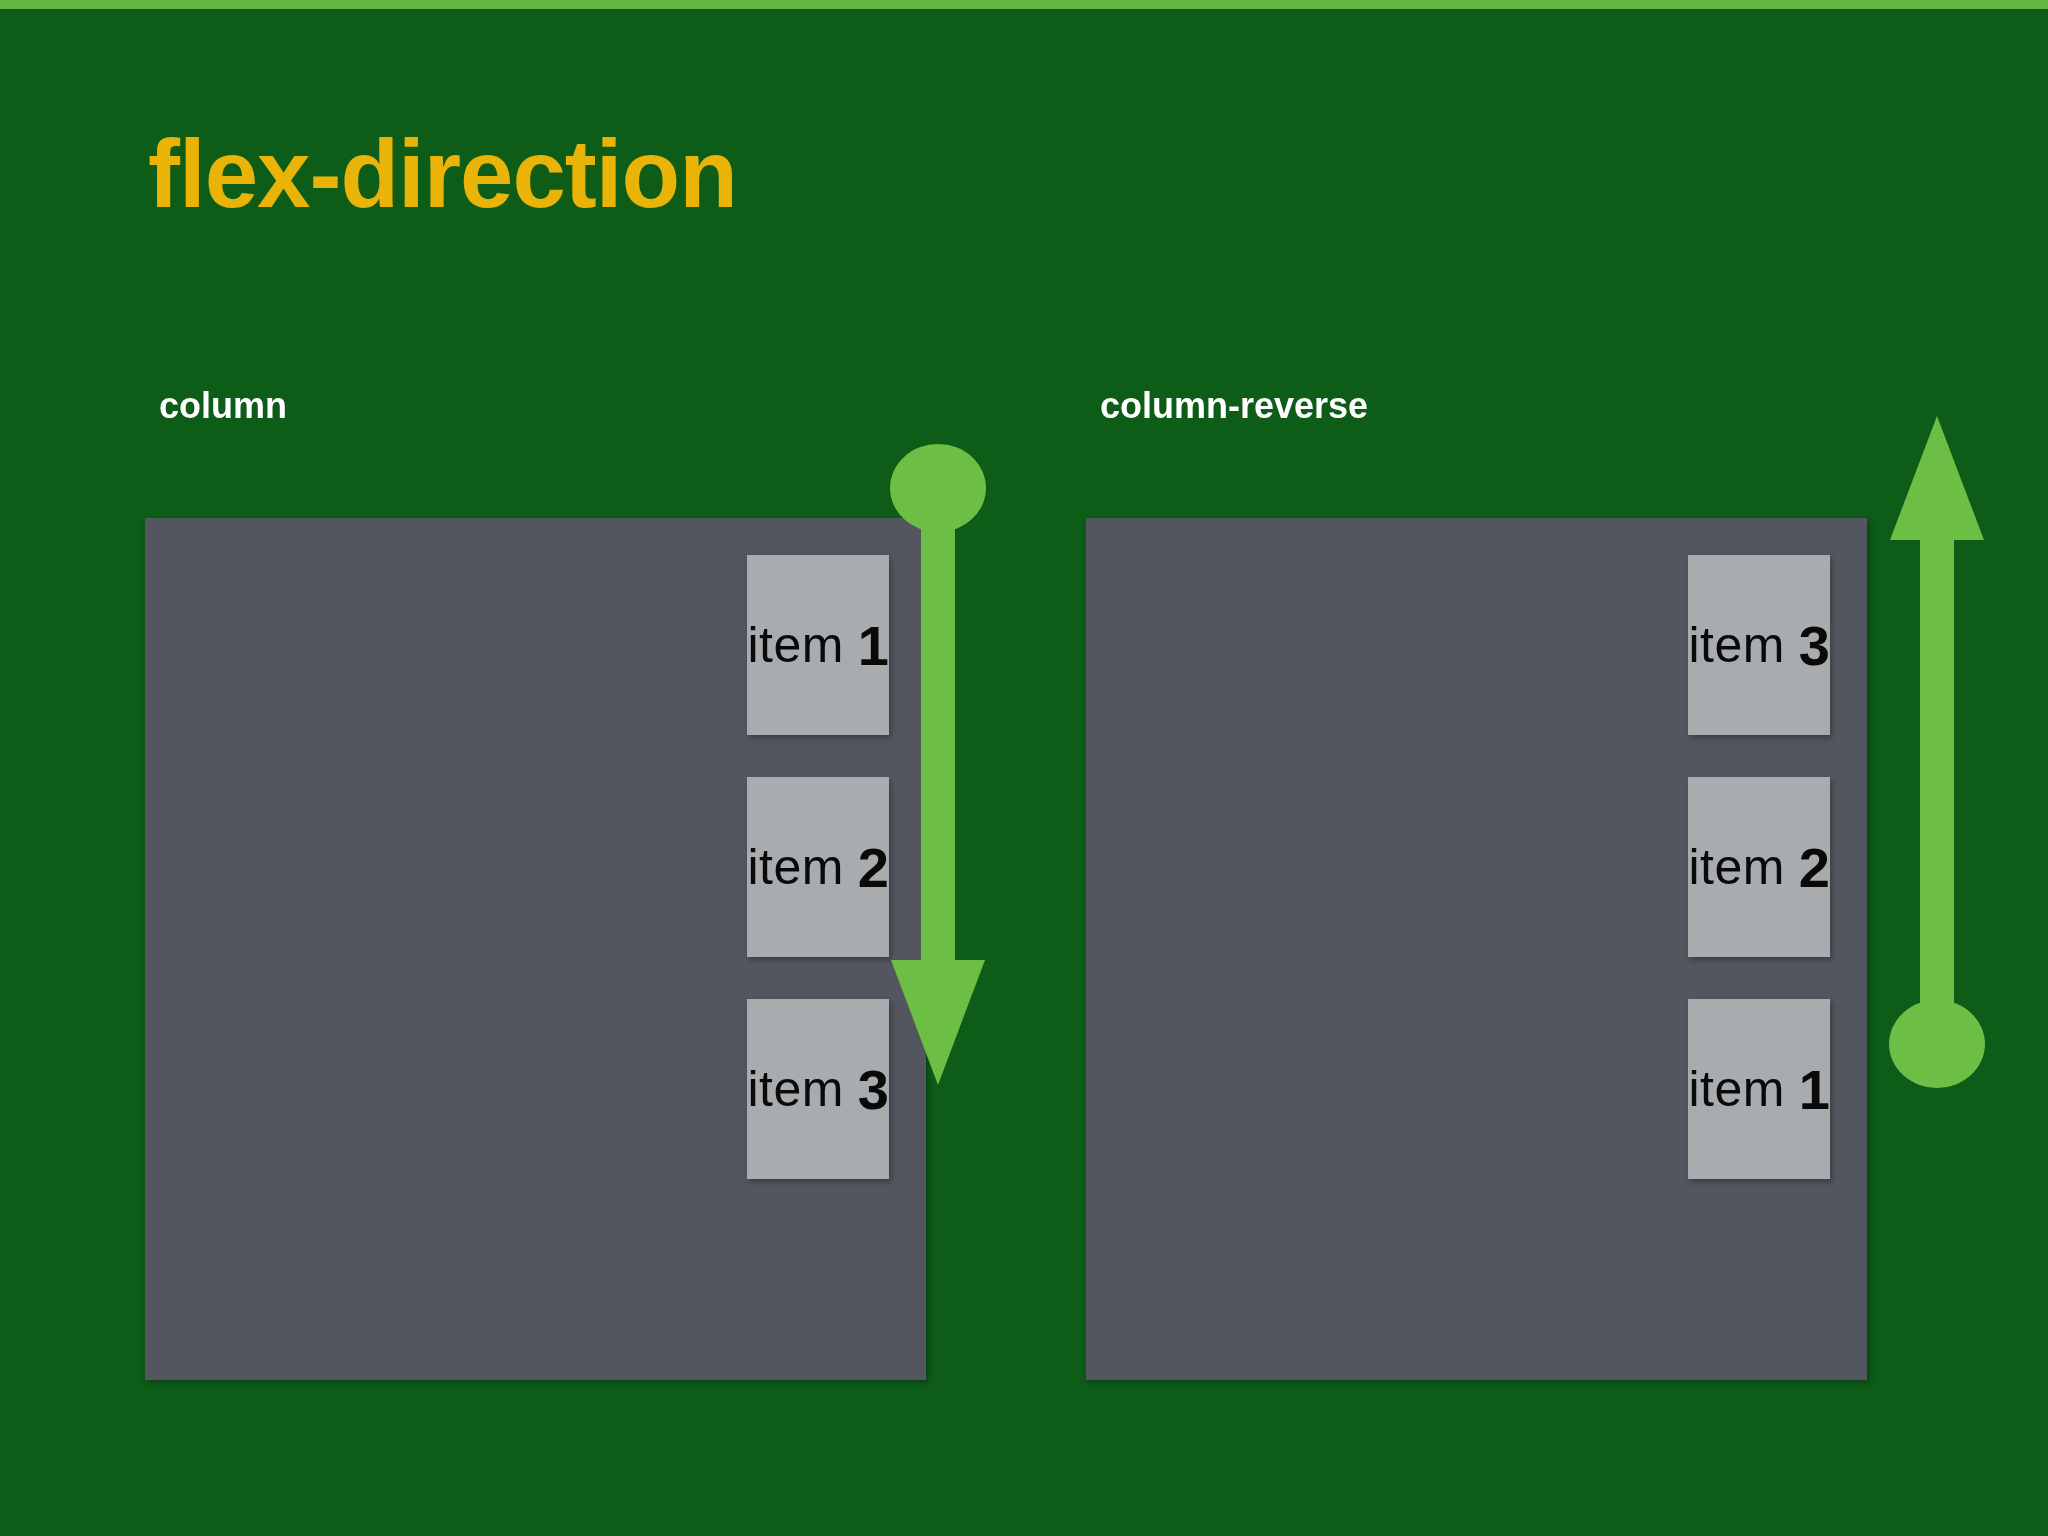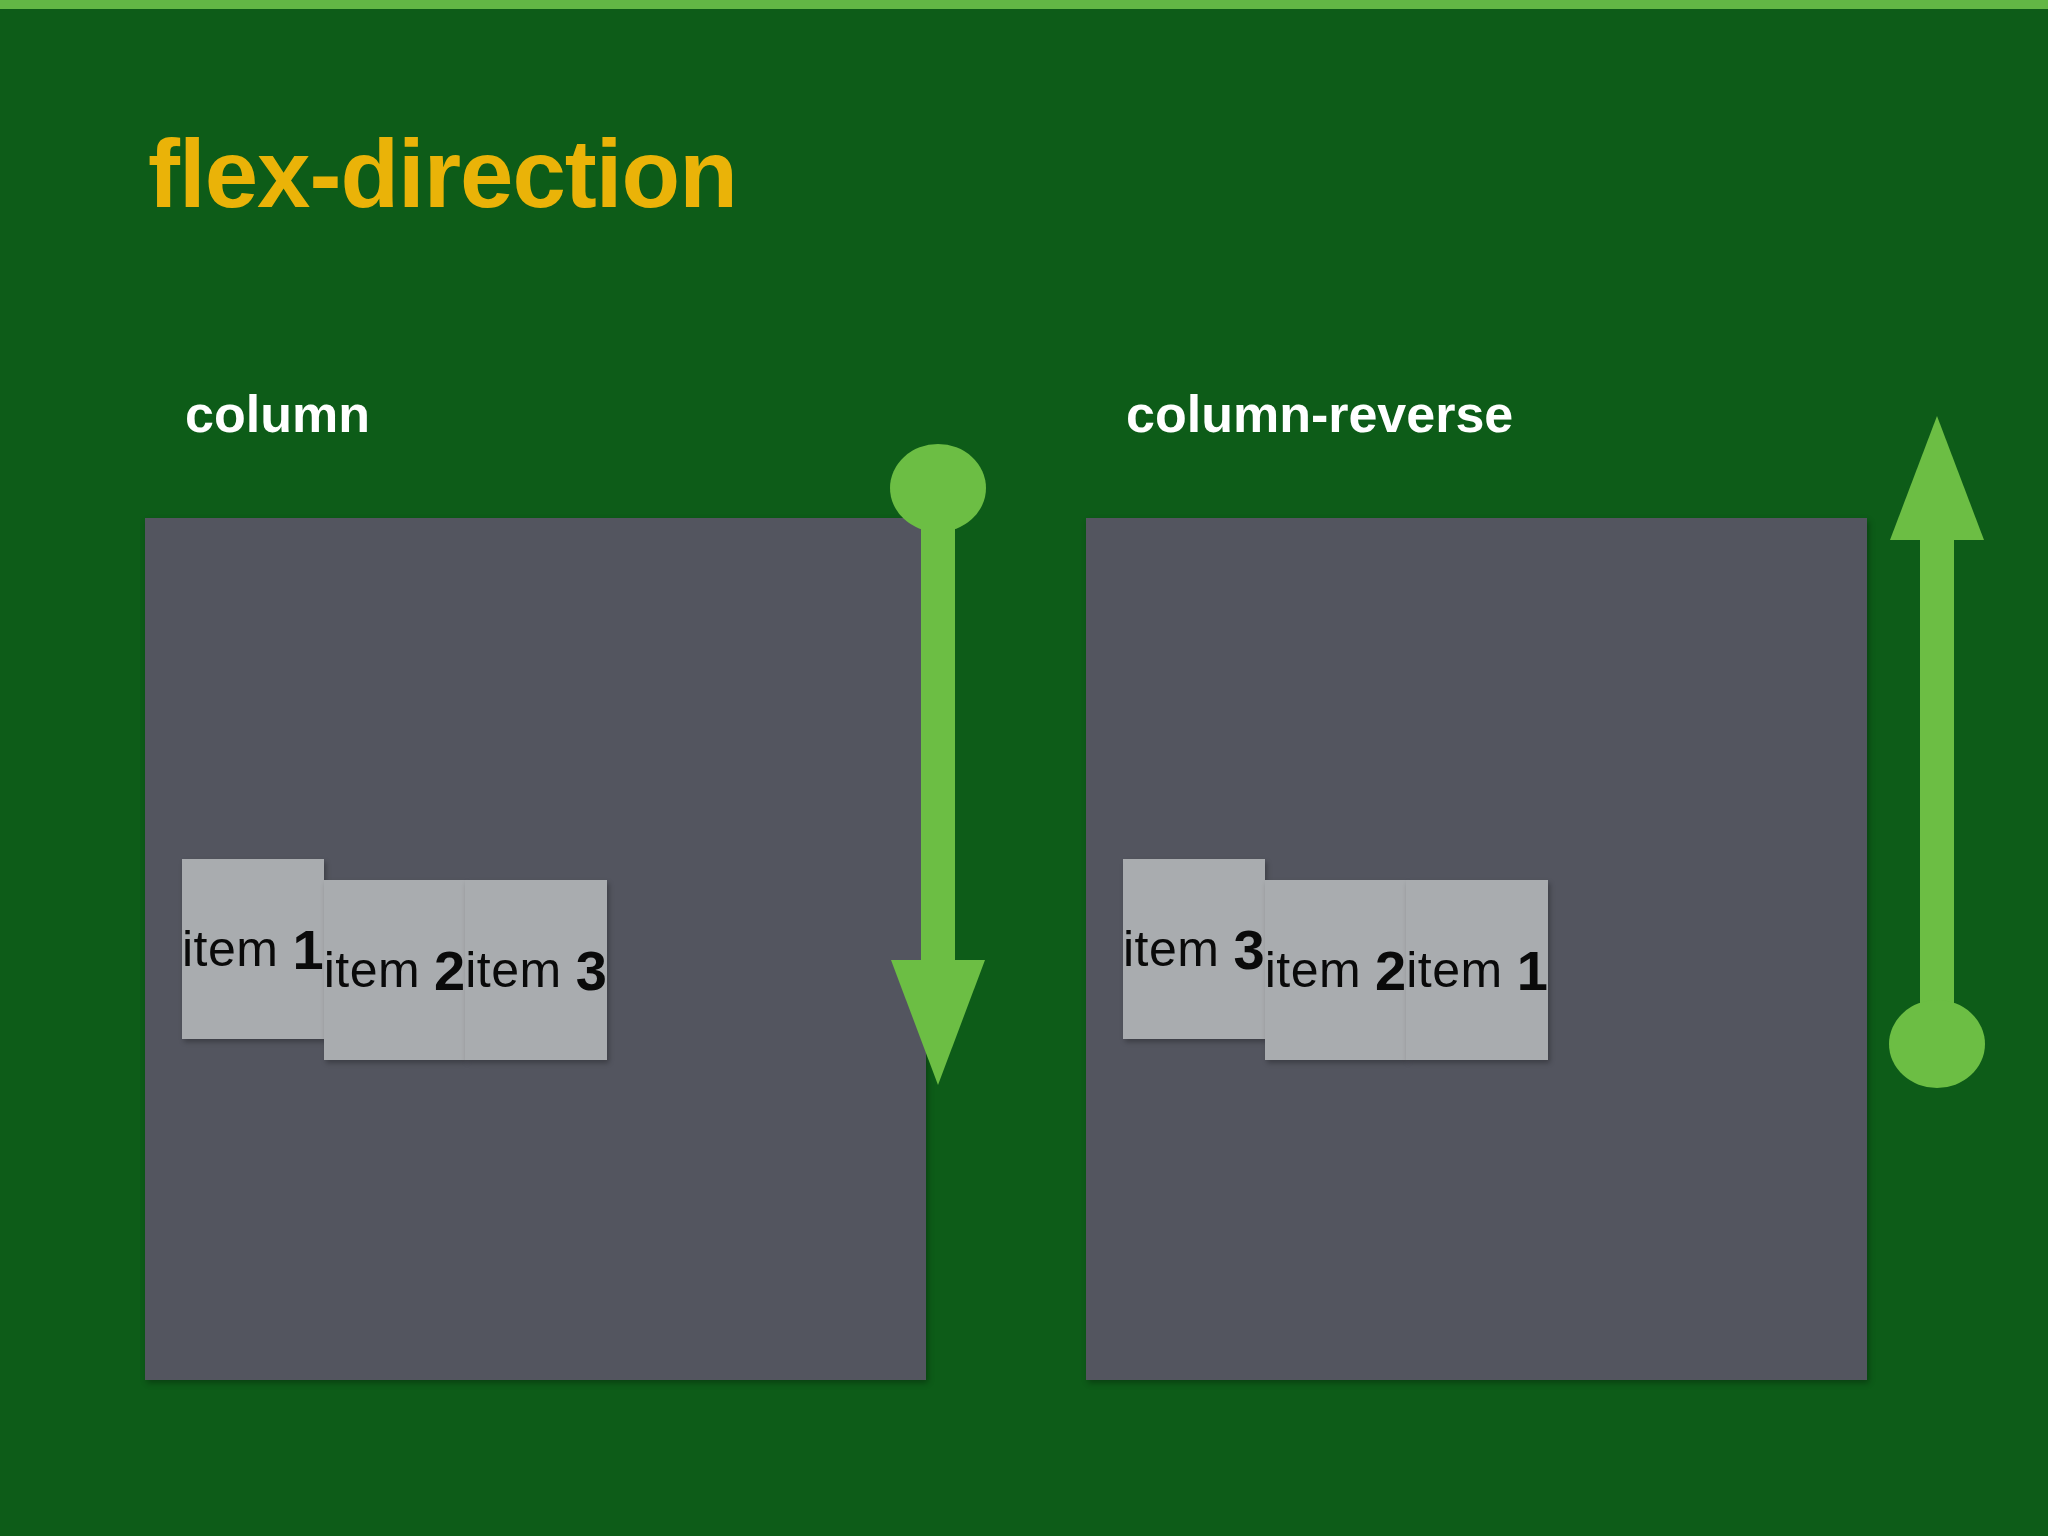--- a/index.html
+++ b/index.html
@@ -44,38 +44,38 @@
     position: absolute;
     top: 388px;
   }
   #demo-column          { left: 145px; }
   #demo-column-reverse  { left: 1086px; }
 
   .demo-label {
     position: absolute;
     top: 0;
     left: 14px;
-    font-size: 52px;
+    font-size: 36px;
     font-weight: bold;
     color: #ffffff;
     white-space: nowrap;
     line-height: 1.0;
-    margin-left: 26px;
   }
 
   .flex-container {
     position: absolute;
     top: 130px;
     left: 0;
     width: 781px;
     height: 862px;
     background: #53555f;
     padding: 37px;
     display: flex;
-    align-items: center;
+    flex-direction: column;
+    align-items: flex-end;
     box-shadow: 2px 3px 6px rgba(0,0,0,0.30);
   }
 
   .flex-item {
     height: 180px;
     background: #a9acaf;
     display: flex;
     align-items: center;
     justify-content: center;
     box-shadow: 2px 3px 5px rgba(0,0,0,0.28);

